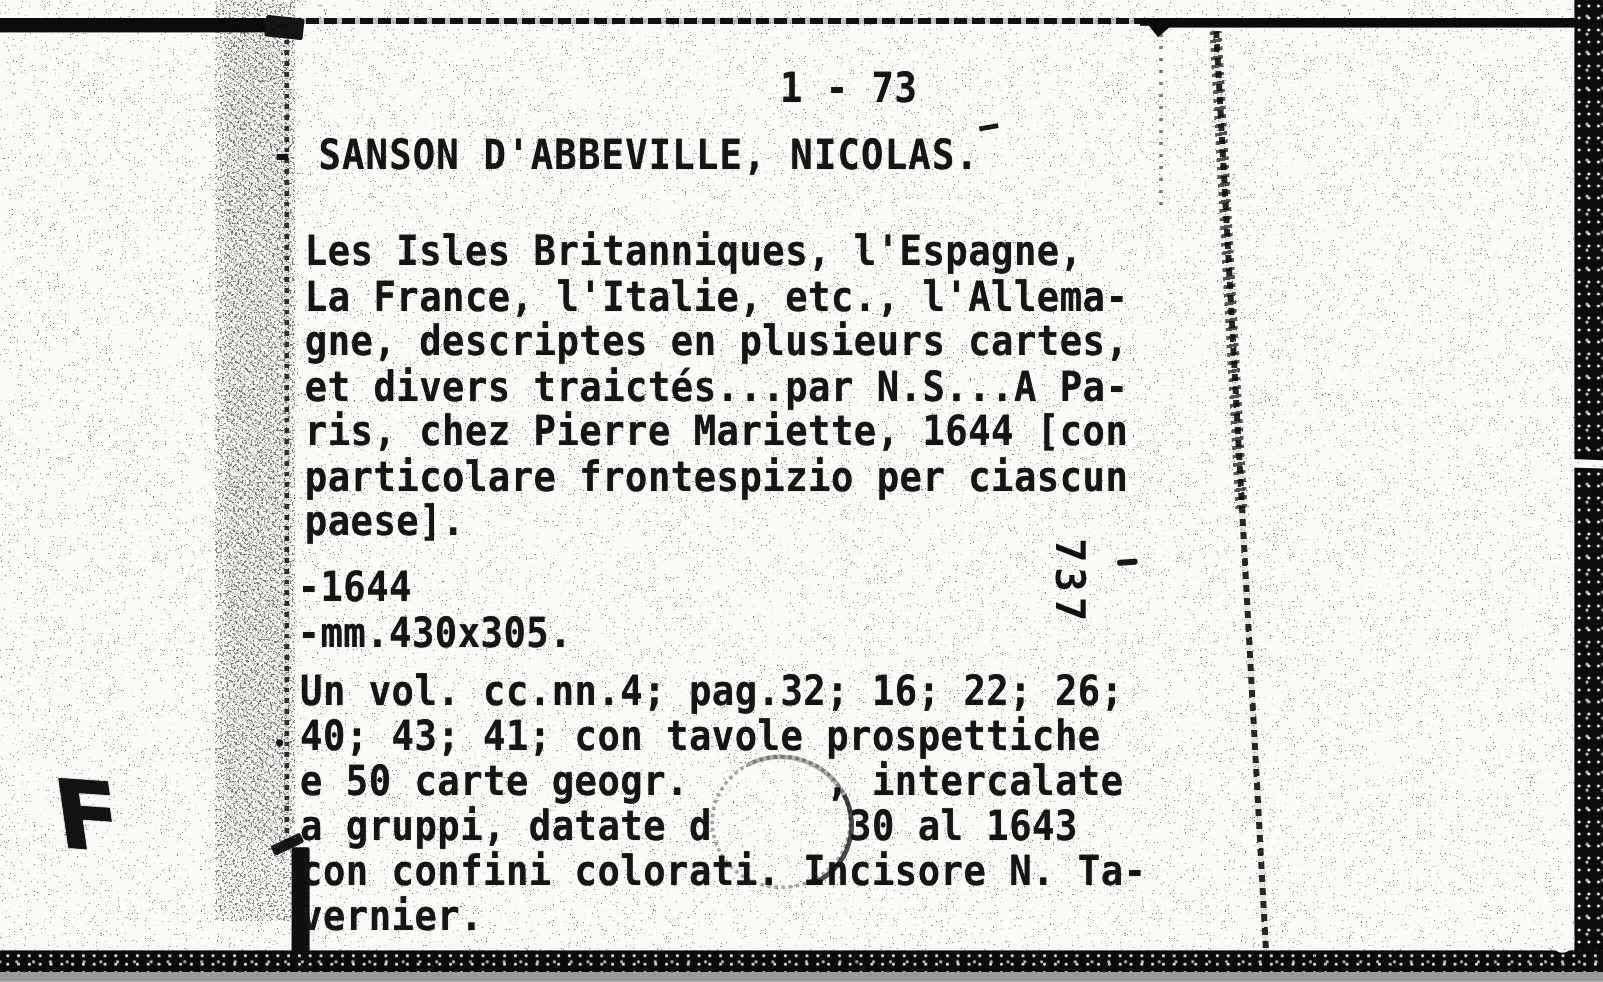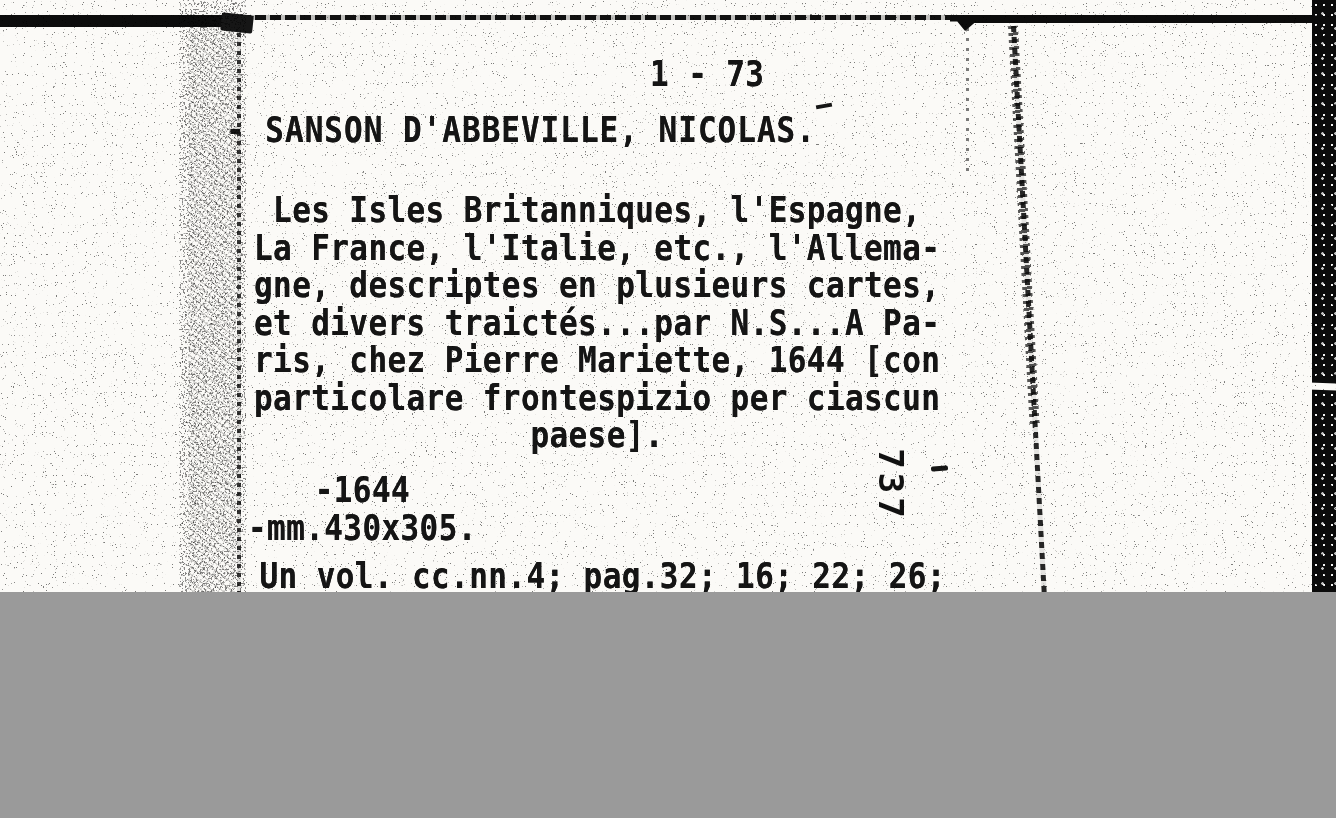--- a/index.html
+++ b/index.html
@@ -1,18 +1,18 @@
 <!DOCTYPE html>
 <html><head>
 <meta charset="utf-8">
 <style>
   html,body{margin:0;padding:0;background:#9a9a9a;}
   .scan{
-    position:relative; width:1336px; height:592px; overflow:hidden;
-    background:#fbfaf7; font-family:"DejaVu Sans Mono", monospace;text-align:center;
+    position:relative; width:1336px; height:810px; overflow:hidden;
+    background:#fbfaf7; font-family:"DejaVu Sans Mono", monospace;
   }
   
   .tw{
     position:absolute; white-space:pre; color:#151515;
     font:700 31px/33.5px "DejaVu Sans Mono", monospace;
     letter-spacing:.4px; transform:scaleY(1.12); transform-origin:0 0;
     text-shadow:0 0 .6px rgba(0,0,0,.8);
   }
   .pagenum{left:650px; top:56px;}
   .heading{left:226px; top:112px; letter-spacing:1px;}

